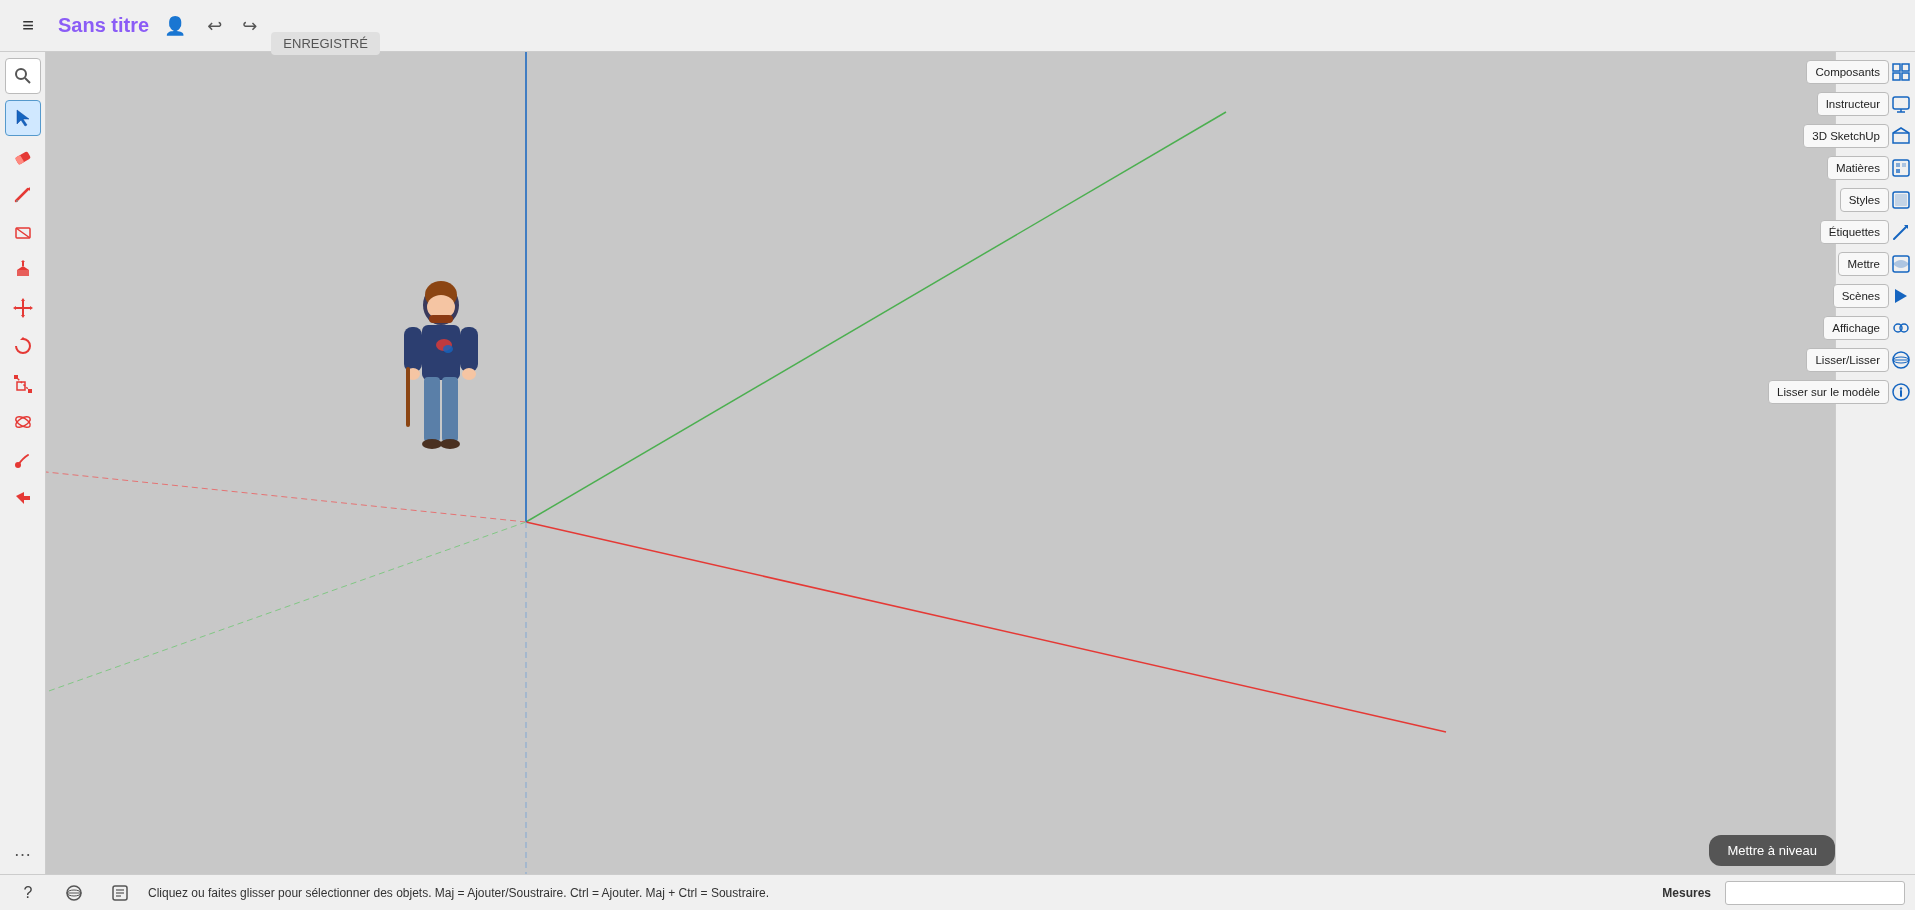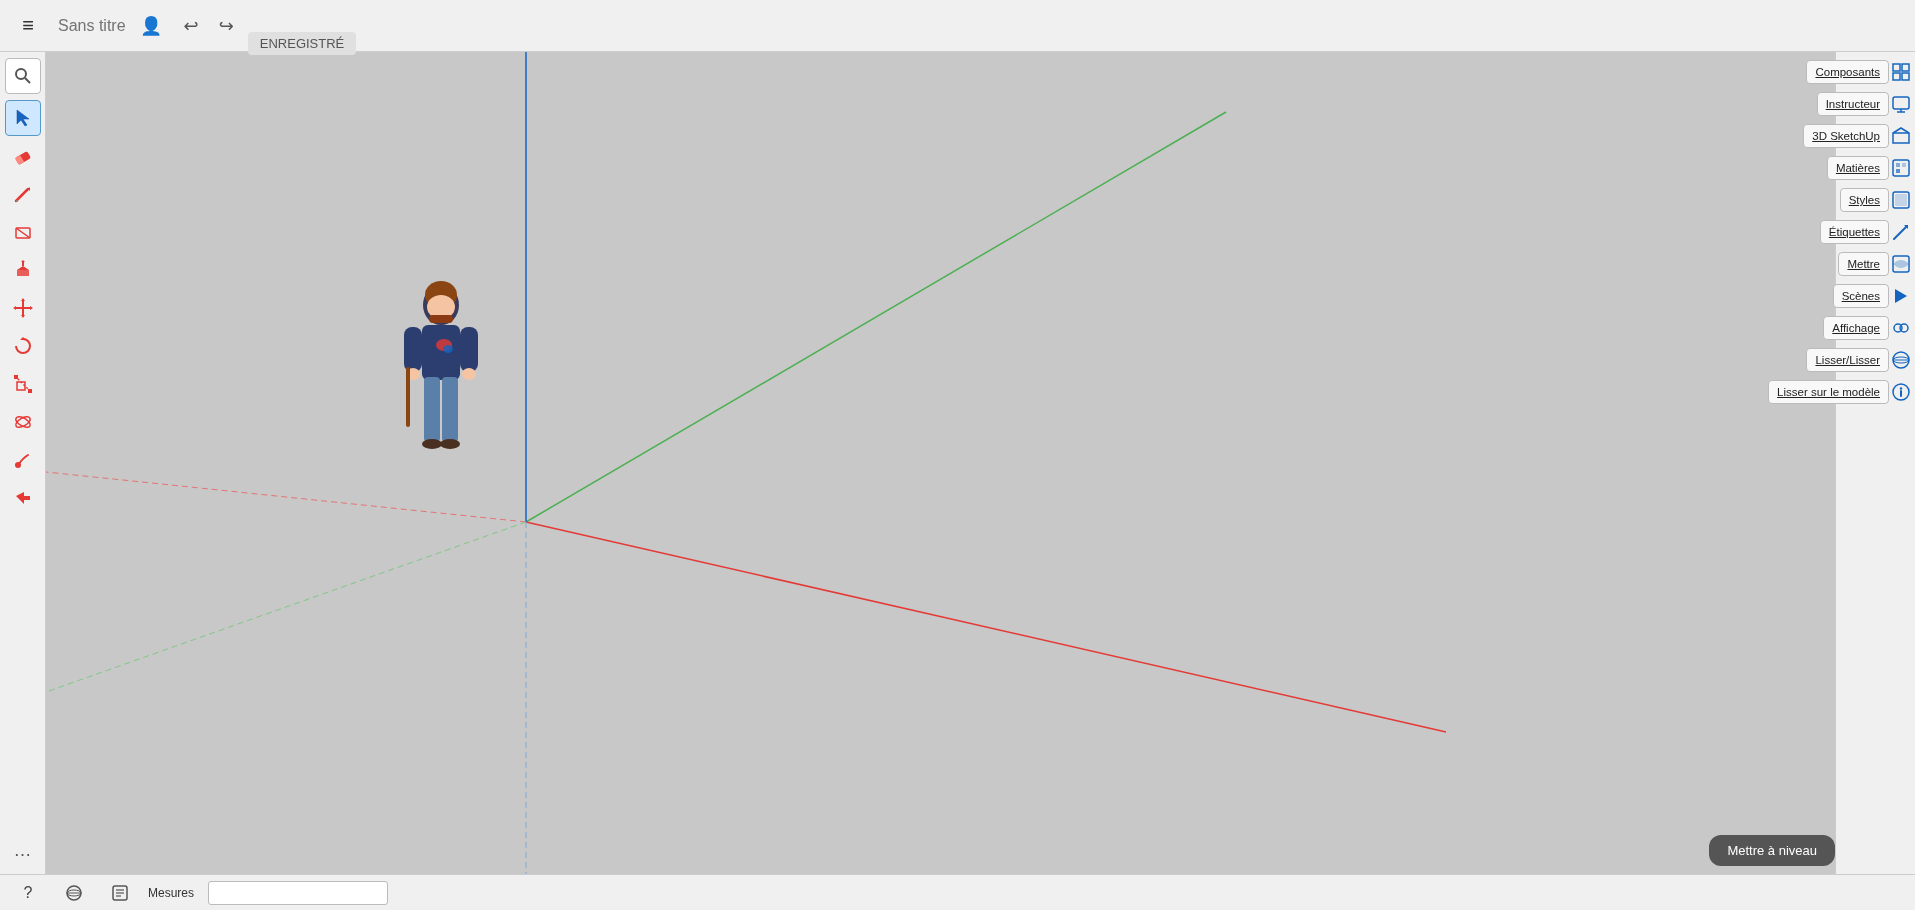--- a/index.html
+++ b/index.html
@@ -18,23 +18,23 @@
       gap: 8px;
       z-index: 10;
     }
     #top-toolbar .menu-icon {
       font-size: 20px;
       cursor: pointer;
       padding: 4px;
       color: #333;
     }
     #top-toolbar .title {
-      font-size: 16px;
-      font-weight: normal;
-      color: #737373;
+      font-size: 20px;
+      font-weight: bold;
+      color: #8b5cf6;
       margin-left: 4px;
     }
     #top-toolbar .user-icon {
       font-size: 18px;
       color: #555;
       cursor: pointer;
     }
     #top-toolbar .undo-btn, #top-toolbar .redo-btn {
       background: none;
       border: none;
@@ -135,21 +135,20 @@
     .panel-btn {
       background: #f8f8f8;
       border: 1px solid #bbb;
       border-radius: 4px;
       padding: 5px 8px;
       font-size: 11.5px;
       cursor: pointer;
       color: #222;
       white-space: nowrap;
       text-align: right;
-      text-decoration: underline;
     }
     .panel-icon-btn {
       width: 28px; height: 28px;
       display: flex; align-items: center; justify-content: center;
       cursor: pointer;
       border-radius: 4px;
       font-size: 14px;
       color: #333;
       background: #f0f0f0;
       border: none;
@@ -200,20 +199,21 @@
     }
     #status-bar .status-text {
       font-size: 12px;
       color: #333;
       flex: 1;
     }
     #status-bar .measures-label {
       font-size: 12px;
       color: #333;
       margin-right: 4px;
+      font-weight: bold;
     }
     #status-bar .measures-input {
       width: 180px;
       height: 24px;
       border: 1px solid #bbb;
       border-radius: 3px;
       padding: 0 6px;
       font-size: 12px;
       background: #fff;
     }
@@ -520,15 +520,16 @@
     </svg>
   </button>
   <button class="status-icon tool-btn" title="Modèle">
     <svg width="18" height="18" viewBox="0 0 18 18">
       <rect x="2" y="2" width="14" height="14" rx="2" fill="none" stroke="#555" stroke-width="1.5"></rect>
       <line x1="5" y1="6" x2="13" y2="6" stroke="#555" stroke-width="1.2"></line>
       <line x1="5" y1="9" x2="13" y2="9" stroke="#555" stroke-width="1.2"></line>
       <line x1="5" y1="12" x2="10" y2="12" stroke="#555" stroke-width="1.2"></line>
     </svg>
   </button>
+  <span class="status-text">Cliquez ou faites glisser pour sélectionner des objets. Maj = Ajouter/Soustraire. Ctrl = Ajouter. Maj + Ctrl = Soustraire.</span>
   <span class="measures-label">Mesures</span>
   <input class="measures-input" type="text" value="" style="">
 </div>
 
 </body></html>

